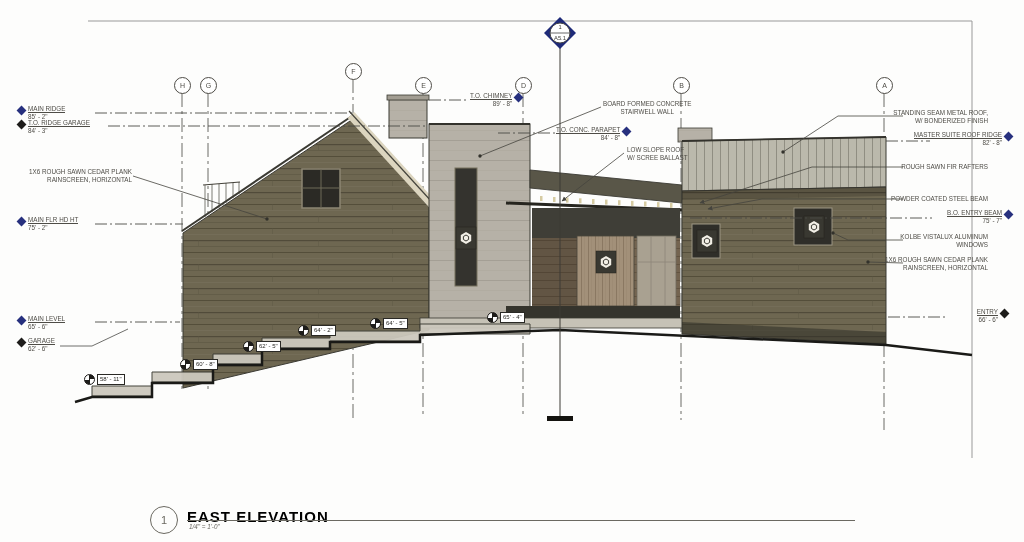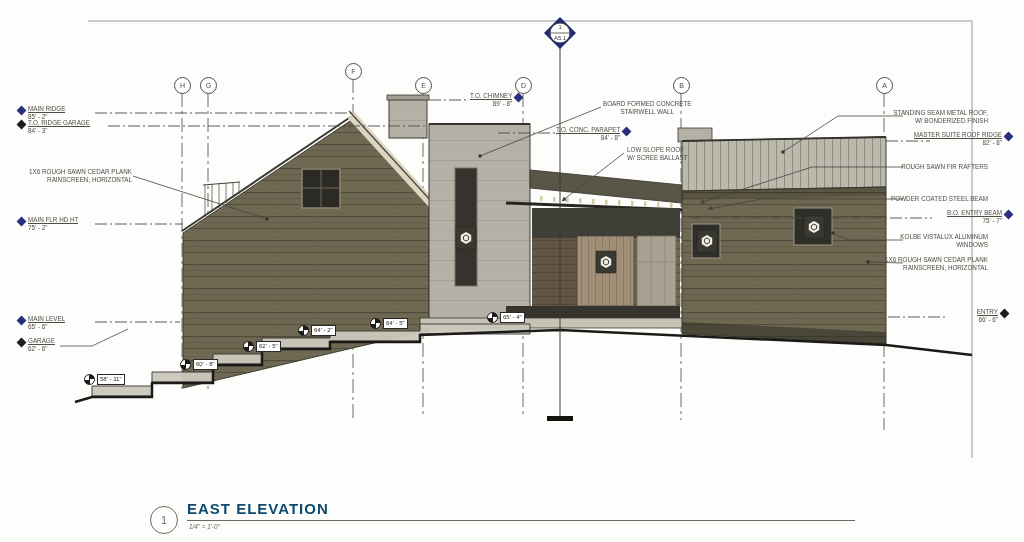--- a/index.html
+++ b/index.html
@@ -20,21 +20,21 @@
   .bubble{position:absolute;width:15px;height:15px;border:1px solid #4e4c46;border-radius:50%;
           background:#fff;font-size:7px;display:flex;align-items:center;justify-content:center;color:#4e4c46;}
   .tag{position:absolute;display:flex;align-items:flex-end;gap:2px;}
   .target{width:9px;height:9px;border-radius:50%;border:1px solid #1d1c1a;flex:0 0 auto;
           background:conic-gradient(#1d1c1a 0 90deg,#fff 90deg 180deg,#1d1c1a 180deg 270deg,#fff 270deg);}
   .tagbox{background:#fff;border:.8px solid #2a2925;font-size:6px;line-height:9px;padding:0 2px;white-space:nowrap;color:#2a2925;}
   .secno{position:absolute;font-size:5.8px;line-height:6px;width:30px;text-align:center;color:#3c3b35;}
   .titleblock{position:absolute;left:150px;top:500px;}
   .tcircle{position:absolute;left:0;top:6px;width:26px;height:26px;border:1.6px solid #6b6961;border-radius:50%;
            display:flex;align-items:center;justify-content:center;font-size:11px;color:#6b6961;}
-  .ttitle{position:absolute;left:37px;top:0;font-size:15px;font-weight:bold;letter-spacing:1px;color:#0c4a6e;white-space:nowrap;}
+  .ttitle{position:absolute;left:37px;top:8px;font-size:15px;font-weight:bold;letter-spacing:1px;color:#000000;white-space:nowrap;}
   .tline{position:absolute;left:37px;top:20px;width:668px;border-top:1.6px solid #6b6961;}
   .tscale{position:absolute;left:39px;top:23px;font-size:6.3px;font-style:italic;color:#67655e;white-space:nowrap;}
 </style>
 </head>
 <body>
 
 <div class="stage">
 
   <svg class="art" width="1024" height="542" viewBox="0 0 1024 542">
     <defs>

